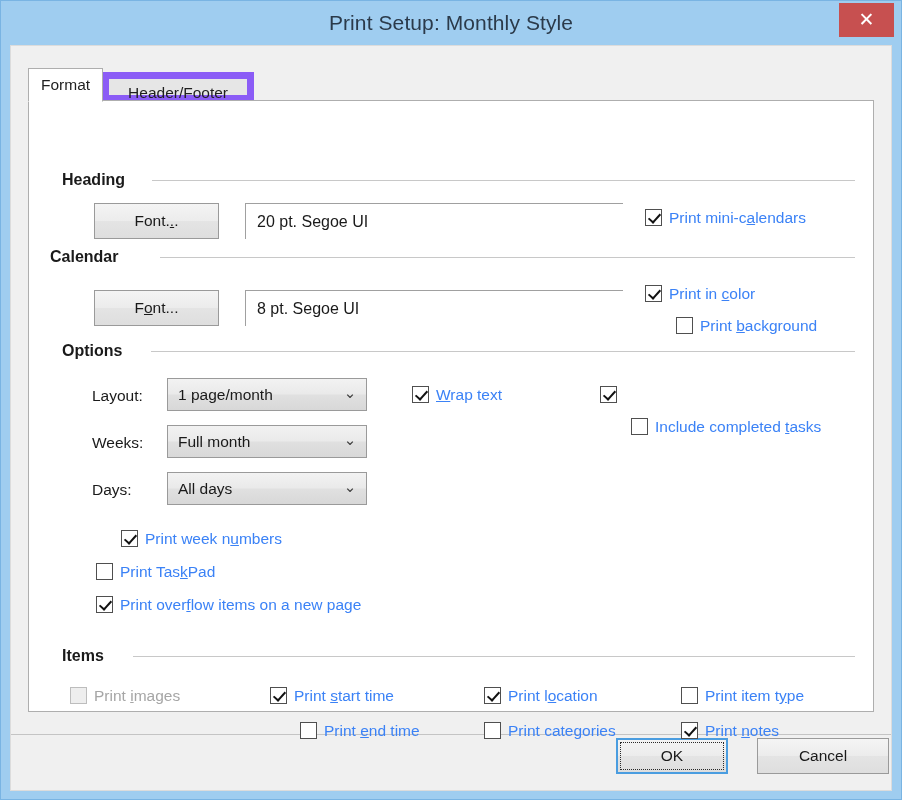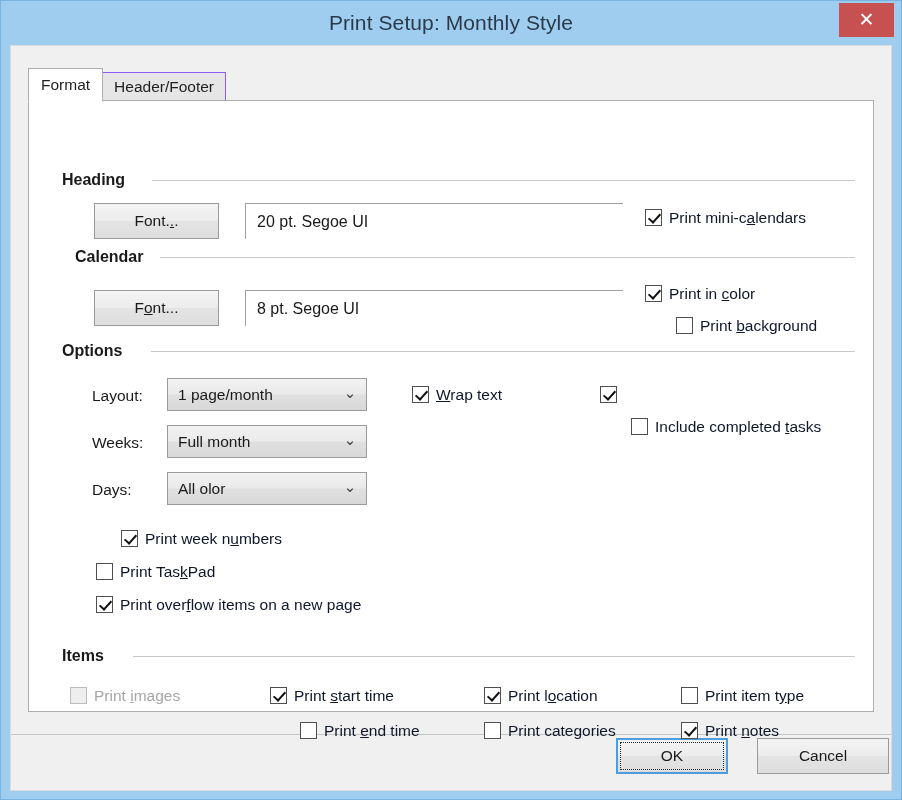--- a/index.html
+++ b/index.html
@@ -95,24 +95,24 @@
     border: 1px solid #aeaeae;
     border-bottom: 1px solid #ffffff;
     height: 34px;
     line-height: 32px;
     padding: 0 12px;
     position: relative;
     z-index: 3;
   }
   .tab.inactive {
     background: #e6e6e6;
-    border: 1px solid #8b5cf6;
+    border: 7px solid #8b5cf6;
     height: 30px;
     line-height: 28px;
-    padding: 0 11px;
+    padding: 0 19px;
     margin-left: -1px;
     position: relative;
     z-index: 1;
   }
 
   
   .tab-panel {
     position: absolute;
     left: 17px;
     top: 54px;
@@ -197,21 +197,21 @@
     border-width: 0 2.2px 2.2px 0;
     transform: rotate(42deg);
   }
   .cb-box.disabled {
     border-color: #bdbdbd;
     background: #eeeeee;
   }
   .cb-label {
     display: inline-block;
     font-size: 15.5px;
-    color: #0f172a;
+    color: #3b82f6;
     font-family: "Liberation Sans", sans-serif;
     vertical-align: middle;
     line-height: 17px;
   }
   .cb-label.disabled {
     color: #a6a6a6;
   }
   .mn {
     text-decoration: underline;
   }
@@ -318,21 +318,21 @@
       <div class="push-button" style="left:65px; top:102px; width:125px; height:36px; line-height:34px;">
         <span><span>Font.</span><span class="mn">.</span><span>.</span></span>
       </div>
 
       <div class="font-field" style="left:216px; top:102px; width:378px; height:36px; line-height:35px;">20 pt. Segoe UI</div>
 
       <div class="checkbox-row" style="left:616px; top:108px;">
         <span class="cb-box checked"></span><span class="cb-label"><span>Print mini-c</span><span class="mn">a</span><span>lendars</span></span>
       </div>
 
-      <div class="group-label" style="left:46px; top:147px;">Calendar</div>
+      <div class="group-label" style="left:21px; top:147px;">Calendar</div>
       <div class="group-rule" style="left:131px; top:156px; width:695px;"></div>
 
       <div class="push-button" style="left:65px; top:189px; width:125px; height:36px; line-height:34px;">
         <span><span>F</span><span class="mn">o</span><span>nt...</span></span>
       </div>
 
       <div class="font-field" style="left:216px; top:189px; width:378px; height:36px; line-height:35px;">8 pt. Segoe UI</div>
 
       <div class="checkbox-row" style="left:616px; top:184px;">
         <span class="cb-box checked"></span><span class="cb-label"><span>Print in </span><span class="mn">c</span><span>olor</span></span>
@@ -352,21 +352,21 @@
       </div>
 
       <div class="field-label" style="left:63px; top:333px;">Weeks:</div>
       <div class="dropdown" style="left:138px; top:324px; width:200px;">
         <span class="dropdown-text">Full month</span>
         <span class="dropdown-arrow">⌄</span>
       </div>
 
       <div class="field-label" style="left:63px; top:380px;">Days:</div>
       <div class="dropdown" style="left:138px; top:371px; width:200px;">
-        <span class="dropdown-text">All olor</span>
+        <span class="dropdown-text">All days</span>
         <span class="dropdown-arrow">⌄</span>
       </div>
 
       <div class="checkbox-row" style="left:383px; top:285px;">
         <span class="cb-box checked"></span><span class="cb-label"><span></span><span class="mn">W</span><span>rap text</span></span>
       </div>
 
       <div class="checkbox-row" style="left:571px; top:285px;">
         <span class="cb-box checked"></span>
       </div>

